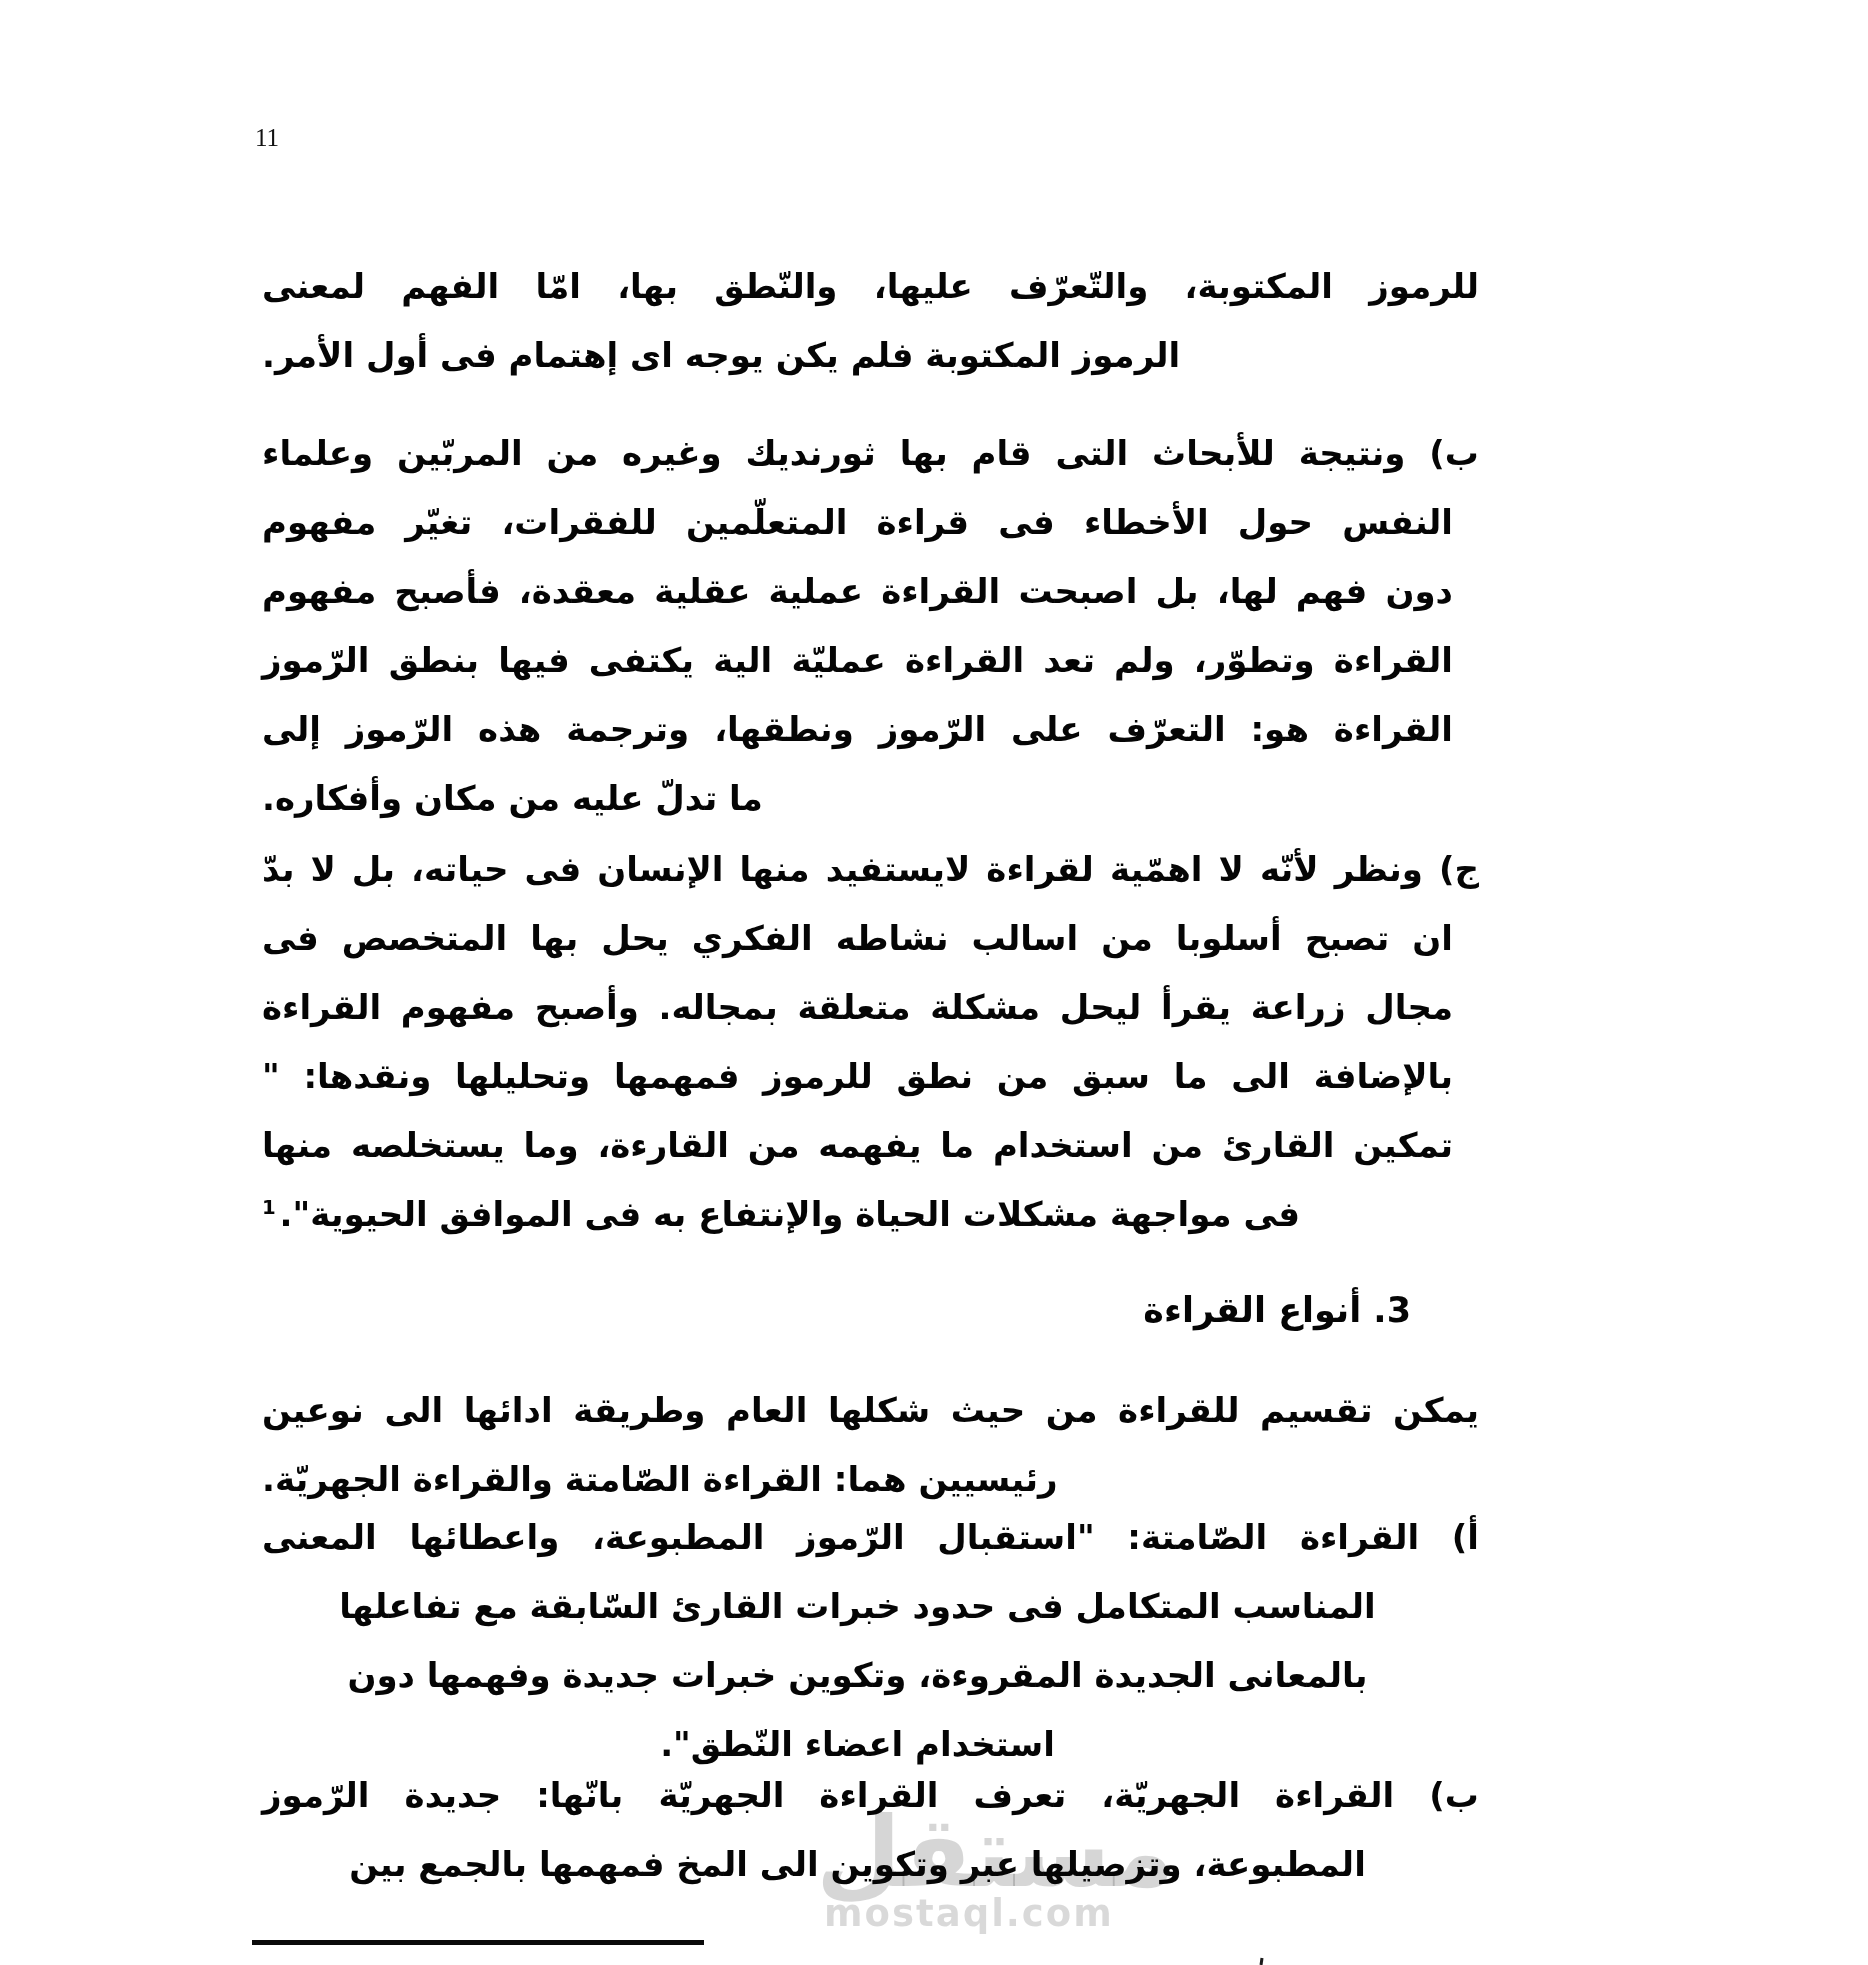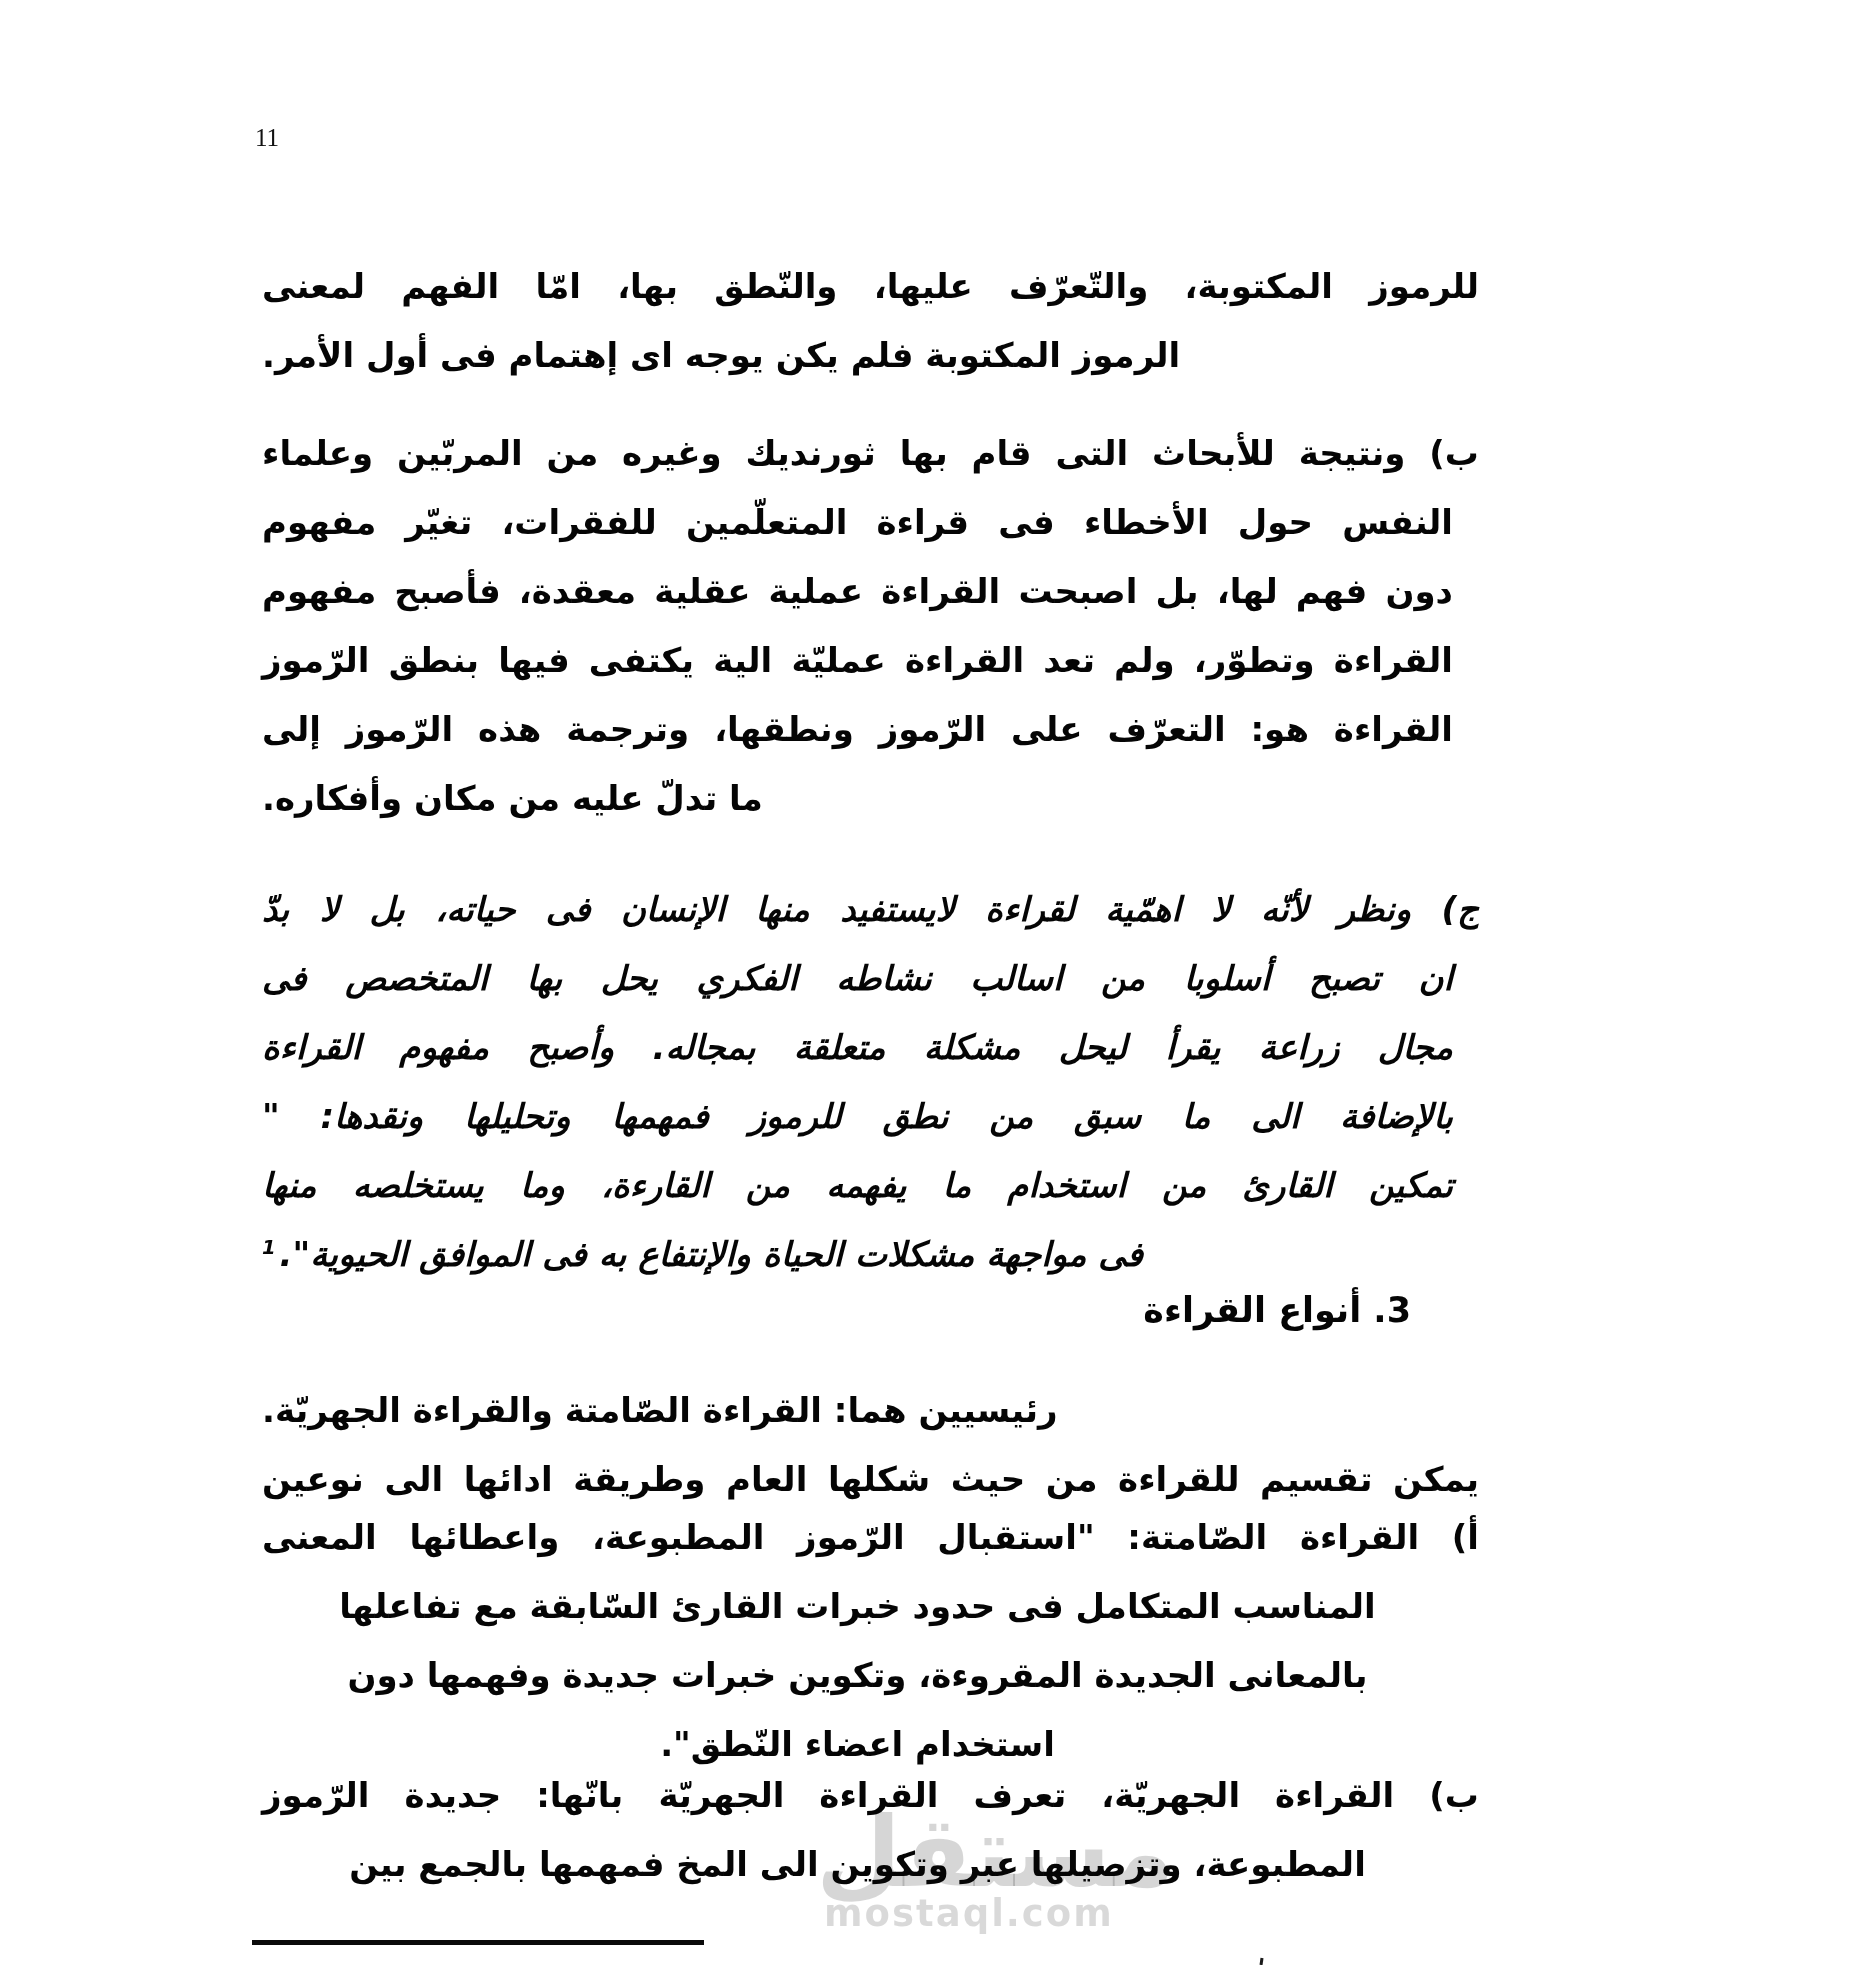--- a/index.html
+++ b/index.html
@@ -120,36 +120,36 @@
 
   <div class="para" style="top:419px;">
     <div class="line j">ب) ونتيجة للأبحاث التى قام بها ثورنديك وغيره من المربّين وعلماء</div>
     <div class="line j ind">النفس حول الأخطاء فى قراءة المتعلّمين للفقرات، تغيّر مفهوم</div>
     <div class="line j ind">دون فهم لها، بل اصبحت القراءة عملية عقلية معقدة، فأصبح مفهوم</div>
     <div class="line j ind">القراءة وتطوّر، ولم تعد القراءة عمليّة الية يكتفى فيها بنطق الرّموز</div>
     <div class="line j ind">القراءة هو: التعرّف على الرّموز ونطقها، وترجمة هذه الرّموز إلى</div>
     <div class="line r ind">ما تدلّ عليه من مكان وأفكاره.</div>
   </div>
 
-  <div class="para" style="top:875px;font-style:italic;">
+  <div class="para" style="top:835px;">
     <div class="line j">ج) ونظر لأنّه لا اهمّية لقراءة لايستفيد منها الإنسان فى حياته، بل لا بدّ</div>
     <div class="line j ind">ان تصبح أسلوبا من اسالب نشاطه الفكري يحل بها المتخصص فى</div>
     <div class="line j ind">مجال زراعة يقرأ ليحل مشكلة متعلقة بمجاله. وأصبح مفهوم القراءة</div>
     <div class="line j ind">بالإضافة الى ما سبق من نطق للرموز فمهمها وتحليلها ونقدها: "</div>
     <div class="line j ind">تمكين القارئ من استخدام ما يفهمه من القارءة، وما يستخلصه منها</div>
     <div class="line r ind">
       <span>فى مواجهة مشكلات الحياة والإنتفاع به فى الموافق الحيوية".</span><sup class="fnref">1</sup>
     </div>
   </div>
 
   <div class="section-heading">3. أنواع القراءة</div>
 
   <div class="para" style="top:1376px;">
+    <div class="line j">يمكن تقسيم للقراءة من حيث شكلها العام وطريقة ادائها الى نوعين</div>
     <div class="line r ind">رئيسيين هما: القراءة الصّامتة والقراءة الجهريّة.</div>
-    <div class="line j">يمكن تقسيم للقراءة من حيث شكلها العام وطريقة ادائها الى نوعين</div>
   </div>
 
   <div class="para" style="top:1503px;">
     <div class="line j">أ)  القراءة الصّامتة: "استقبال الرّموز المطبوعة، واعطائها المعنى</div>
     <div class="line c ind">المناسب المتكامل فى حدود خبرات القارئ السّابقة مع تفاعلها</div>
     <div class="line c ind">بالمعانى الجديدة المقروءة، وتكوين خبرات جديدة وفهمها دون</div>
     <div class="line c ind">استخدام اعضاء النّطق".</div>
   </div>
 
   <div class="para" style="top:1761px;">

